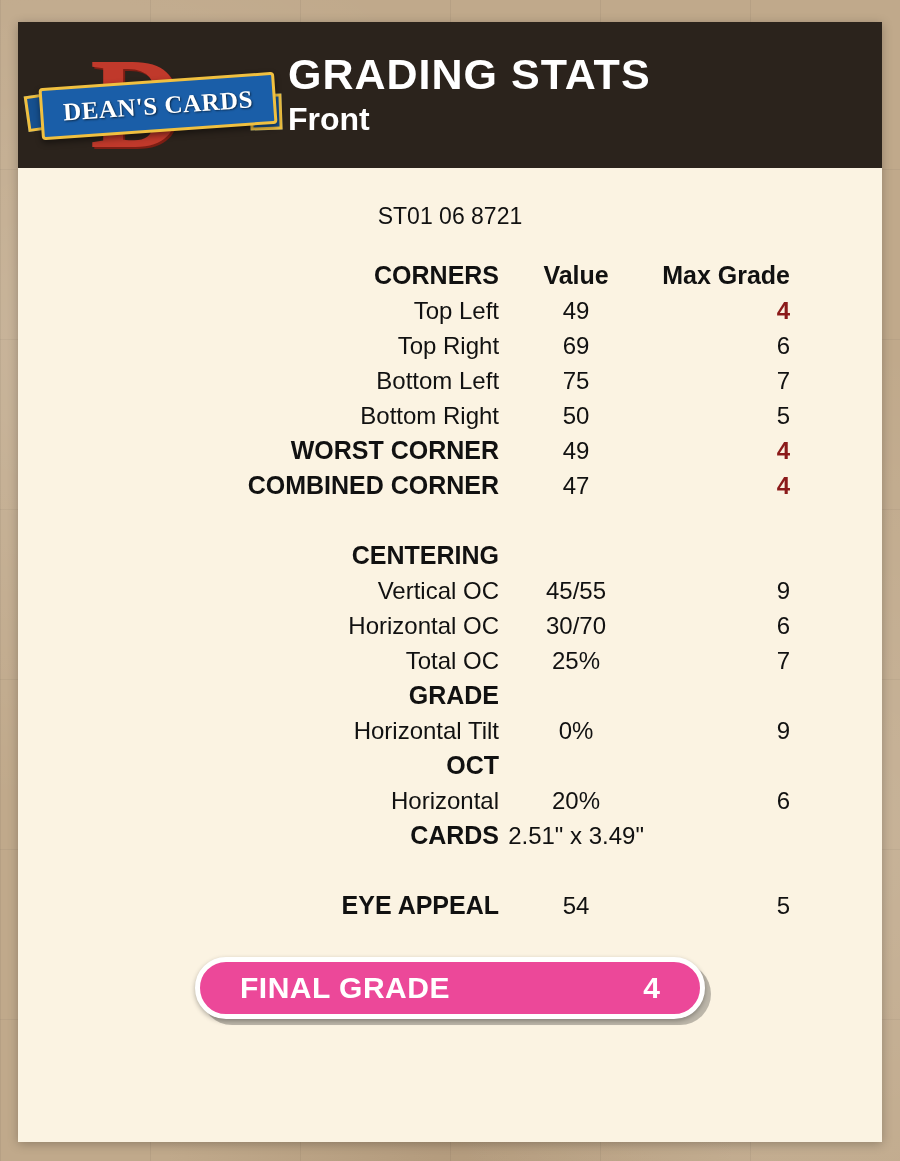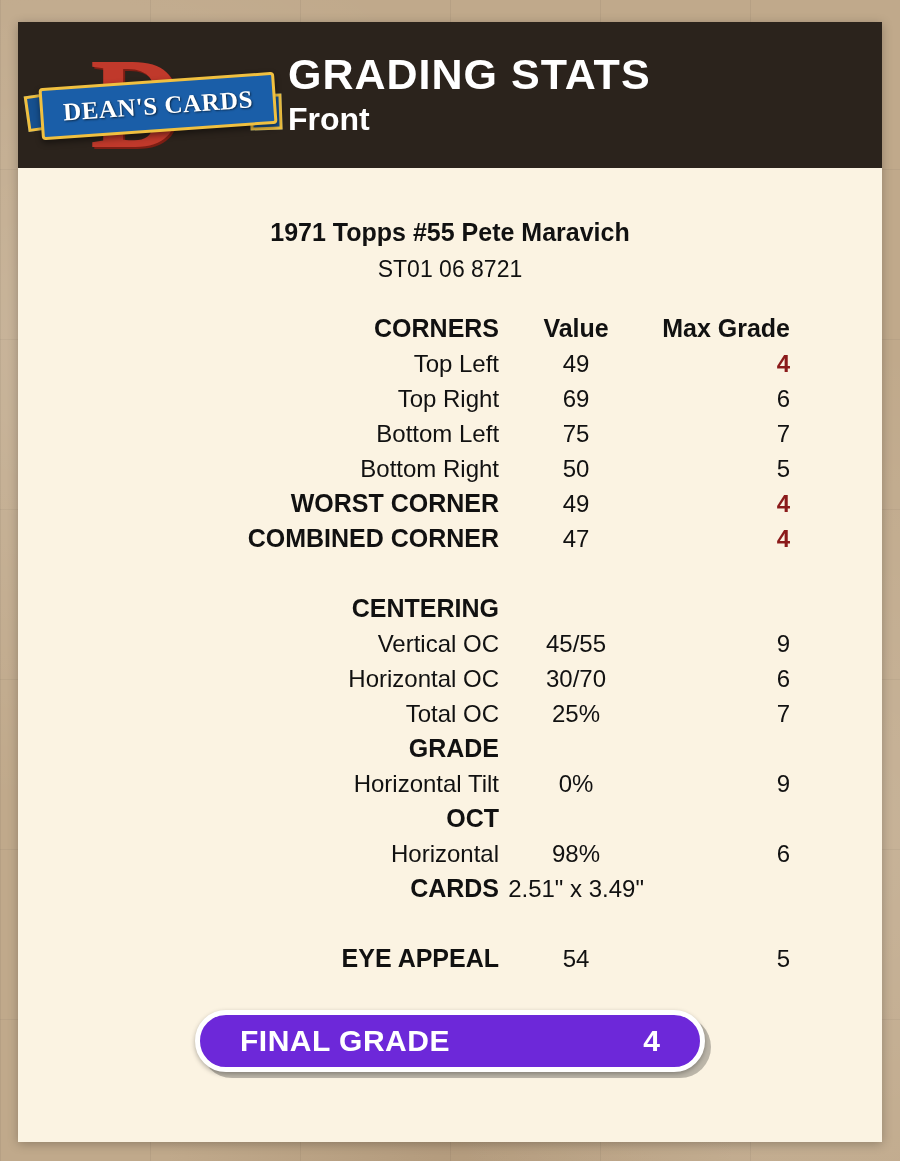--- a/index.html
+++ b/index.html
@@ -180,21 +180,21 @@
     top: 6px;
     width: 510px;
     height: 62px;
     background: rgba(0,0,0,0.25);
     border-radius: 32px;
   }
   .final-bar {
     position: relative;
     width: 510px;
     height: 62px;
-    background: #6d28d9;
+    background: #ec4899;
     border: 5px solid #ffffff;
     border-radius: 32px;
     box-sizing: border-box;
     display: flex;
     align-items: center;
     justify-content: space-between;
     padding: 0 40px;
     box-shadow: 0 2px 5px rgba(0,0,0,0.3);
   }
   .final-label {
@@ -226,21 +226,20 @@
       </div>
     </div>
     <div class="header-titles">
       <div class="header-title">GRADING STATS</div>
       <div class="header-subtitle">Front</div>
     </div>
   </div>
 
   <div class="body-area">
 
-    <div class="card-title">1971 Topps #55 Pete Maravich</div>
     <div class="card-serial">ST01 06 8721</div>
 
     <table class="stats">
       <tbody>
         <tr>
           <td class="col-label col-head sect-head">CORNERS</td>
           <td class="col-value col-head">Value</td>
           <td class="col-grade col-head">Max Grade</td>
         </tr>
 
@@ -312,21 +311,21 @@
           <td class="col-grade">9</td>
         </tr>
 
         <tr>
           <td class="col-label sect-head">OCT</td>
           <td class="col-value"></td>
           <td class="col-grade"></td>
         </tr>
         <tr>
           <td class="col-label indent">Horizontal</td>
-          <td class="col-value">98%</td>
+          <td class="col-value">20%</td>
           <td class="col-grade">6</td>
         </tr>
 
         <tr>
           <td class="col-label sect-head">CARDS</td>
           <td class="col-value">2.51" x 3.49"</td>
           <td class="col-grade"></td>
         </tr>
 
         <tr class="small-gap">

